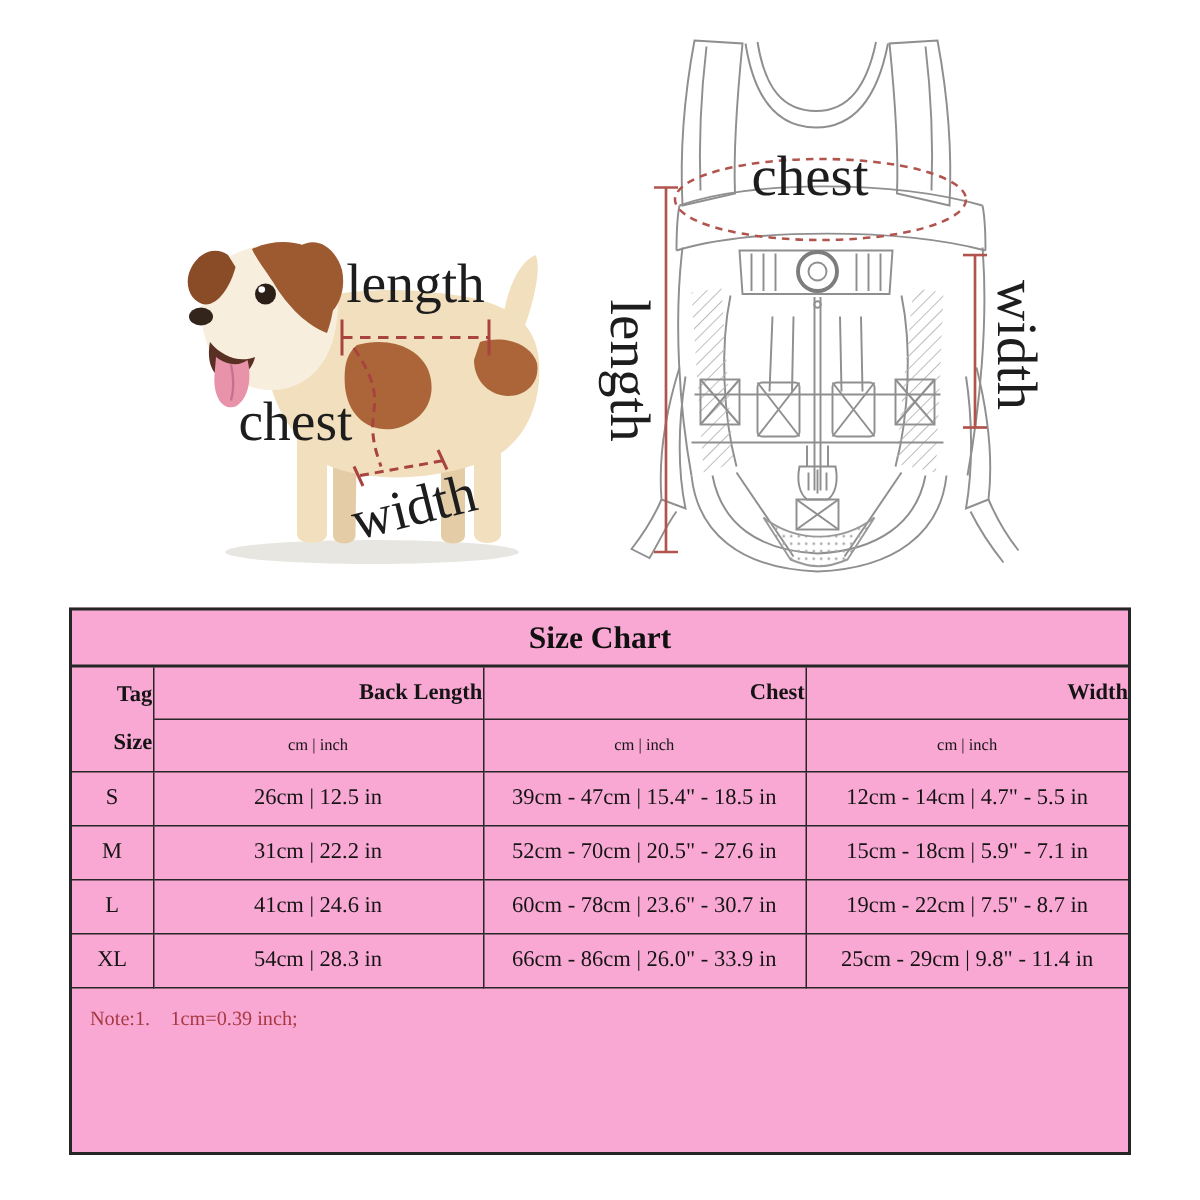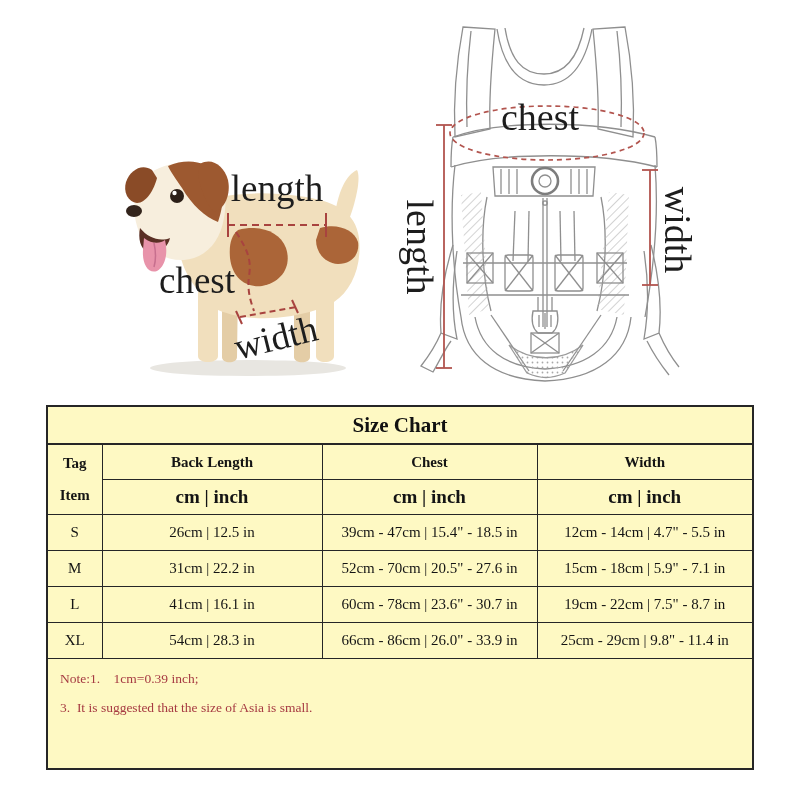--- a/index.html
+++ b/index.html
@@ -5,37 +5,37 @@
   html,body { margin:0; padding:0; background:#ffffff; }
   body { width:800px; height:800px; font-family:"Liberation Serif", serif; }
   .stage { position:relative; width:800px; height:800px; background:#fff; overflow:hidden; }
 
   .illus { position:absolute; }
   .illus text { font-family:"Liberation Serif", serif; fill:#1d1d1d; }
 
   
   .chart-wrap {
     position:absolute; left:46px; top:405px; width:708px; height:365px;
-    border:2px solid #262626; background:#fef9c3; box-sizing:border-box;
+    border:2px solid #262626; background:#f9a8d4; box-sizing:border-box;
   }
   .chart-title {
     height:36px; line-height:36px; text-align:center;
     font-weight:bold; font-size:21px; color:#111;
     border-bottom:2px solid #262626;
   }
   table.size-table { border-collapse:collapse; width:100%; table-layout:fixed; }
   table.size-table td {
     border:1.6px solid #262626; text-align:center; vertical-align:middle;
     font-size:15px; color:#141414; padding:0; overflow:hidden;
   }
   table.size-table td:first-child { border-left:none; }
   table.size-table td:last-child  { border-right:none; }
-  table.size-table tr:first-child td { border-top:none; }
+  table.size-table tr:first-child td { border-top:none;text-align:right; }
   tr.hdr td  { font-weight:bold; height:34px; }
-  tr.unit td { font-weight:bold; font-size:19px; height:34px;margin-left:32px; }
+  tr.unit td { font-weight:normal; font-size:11px; height:34px;margin-left:32px; }
   tr.data td { height:35px; }
   td.tag-cell { font-weight:bold; }
   td.tag-cell .tg1 { margin-bottom:15px; }
   .notes {
     padding:12px 10px 0 12px; color:#a63a42; font-size:13.5px; text-align:left;
   }
   .notes div { margin-bottom:13px; white-space:pre-wrap; }
 </style>
 </head>
 <body>
@@ -192,21 +192,21 @@
       <colgroup>
           <col style="width:54px">
           <col style="width:220px">
           <col style="width:215px">
           <col>
         </colgroup>
       <tbody>
           <tr class="hdr">
         <td rowspan="2" class="tag-cell">
           <div class="tg1">Tag</div>
-          <div>Item</div>
+          <div>Size</div>
         </td>
         <td>Back Length</td>
         <td>Chest</td>
         <td>Width</td>
       </tr>
       <tr class="unit">
         <td>cm | inch</td>
         <td>cm | inch</td>
         <td>cm | inch</td>
       </tr>
@@ -217,32 +217,31 @@
         <td>12cm - 14cm | 4.7" - 5.5 in</td>
       </tr>
       <tr class="data">
         <td>M</td>
         <td>31cm | 22.2 in</td>
         <td>52cm - 70cm | 20.5" - 27.6 in</td>
         <td>15cm - 18cm | 5.9" - 7.1 in</td>
       </tr>
       <tr class="data">
         <td>L</td>
-        <td>41cm | 16.1 in</td>
+        <td>41cm | 24.6 in</td>
         <td>60cm - 78cm | 23.6" - 30.7 in</td>
         <td>19cm - 22cm | 7.5" - 8.7 in</td>
       </tr>
       <tr class="data">
         <td>XL</td>
         <td>54cm | 28.3 in</td>
         <td>66cm - 86cm | 26.0" - 33.9 in</td>
         <td>25cm - 29cm | 9.8" - 11.4 in</td>
       </tr>
     </tbody>
       </table>
 
     <div class="notes">
       <div>Note:1.    1cm=0.39 inch;</div>
-      <div>3.  It is suggested that the size of Asia is small.</div>
     </div>
   </div>
 
 </div>
 
 </body></html>

